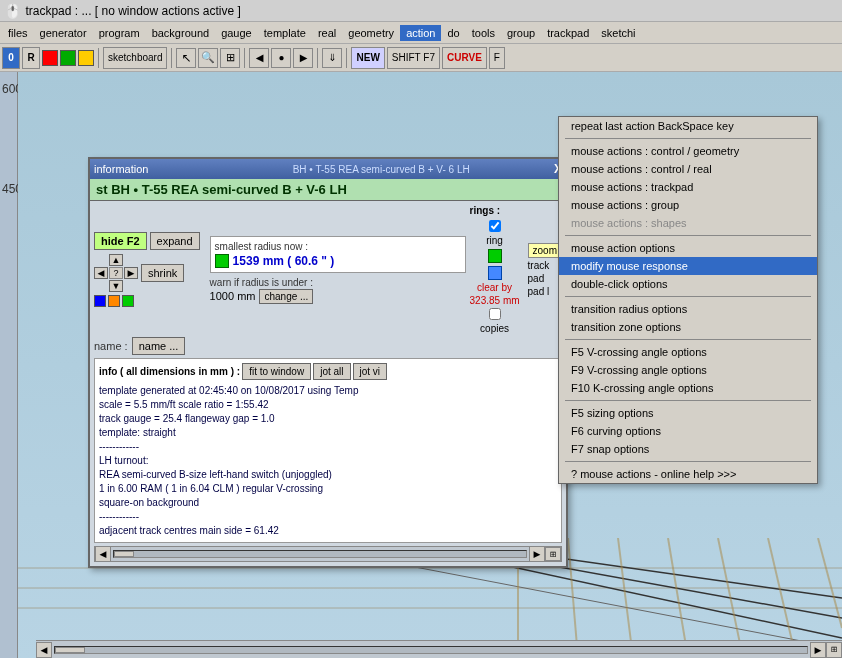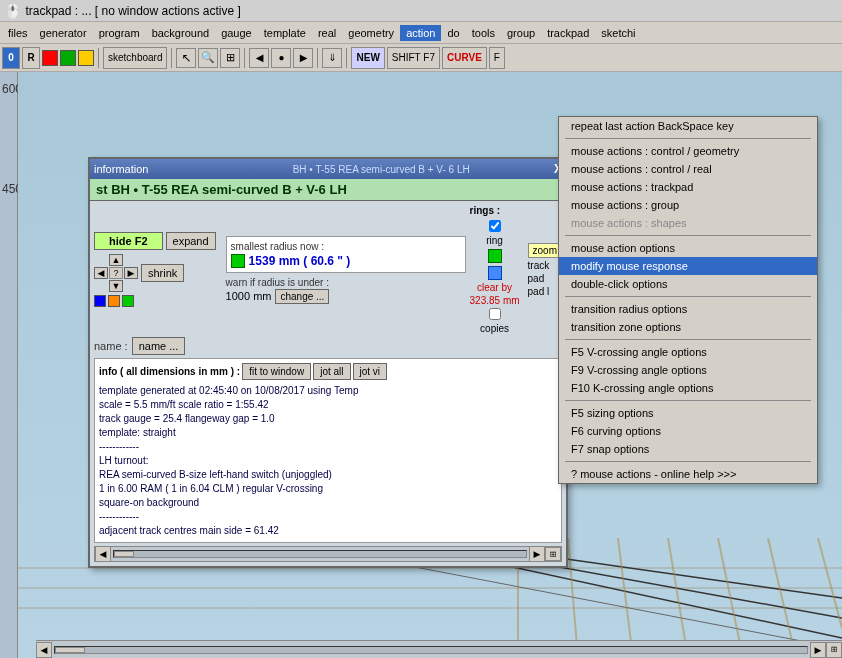--- a/index.html
+++ b/index.html
@@ -31,21 +31,21 @@
     .canvas-area { position: absolute; left: 18px; top: 72px; right: 0; bottom: 0; background: linear-gradient(180deg, #a8c8d8 0%, #b8d4e4 100%); overflow: hidden; }
 
     
     .dialog { position: absolute; left: 70px; top: 85px; width: 480px; background: #d0d8e0; border: 2px solid #666; box-shadow: 3px 3px 6px rgba(0,0,0,0.3); }
     .dialog-titlebar { background: linear-gradient(180deg, #6080c0 0%, #4060a0 100%); color: #fff; padding: 2px 4px; font-size: 11px; display: flex; align-items: center; justify-content: space-between; height: 20px; }
     .dialog-close { color: #fff; cursor: pointer; font-weight: bold; font-size: 12px; }
     .dialog-header { background: #b0e0b0; padding: 3px 6px; font-size: 13px; font-weight: bold; color: #003300; border-bottom: 1px solid #666; display: flex; align-items: center; justify-content: space-between; }
     .dialog-body { padding: 4px; }
 
     .form-row { display: flex; align-items: center; gap: 4px; margin-bottom: 3px; }
-    .btn-hide { background: #c0ff80; border: 1px solid #666; padding: 2px 14px; font-size: 11px; cursor: pointer; font-weight: bold; }
+    .btn-hide { background: #c0ff80; border: 1px solid #666; padding: 2px 6px; font-size: 11px; cursor: pointer; font-weight: bold; }
     .btn-expand { background: #d4d0c8; border: 1px solid #666; padding: 2px 6px; font-size: 11px; cursor: pointer; }
     .btn-shrink { background: #d4d0c8; border: 1px solid #666; padding: 2px 6px; font-size: 11px; cursor: pointer; }
     .btn-name { background: #d4d0c8; border: 1px solid #666; padding: 2px 6px; font-size: 11px; cursor: pointer; }
 
     .radius-section { background: #fff; border: 1px solid #999; padding: 4px; font-size: 10px; }
     .radius-label { font-size: 10px; color: #333; margin-bottom: 2px; }
     .radius-value { font-size: 12px; color: #0000cc; font-weight: bold; }
     .warn-label { font-size: 10px; color: #333; }
     .warn-value { font-size: 11px; color: #000; }
     .change-btn { background: #d4d0c8; border: 1px solid #666; padding: 1px 4px; font-size: 10px; cursor: pointer; }

